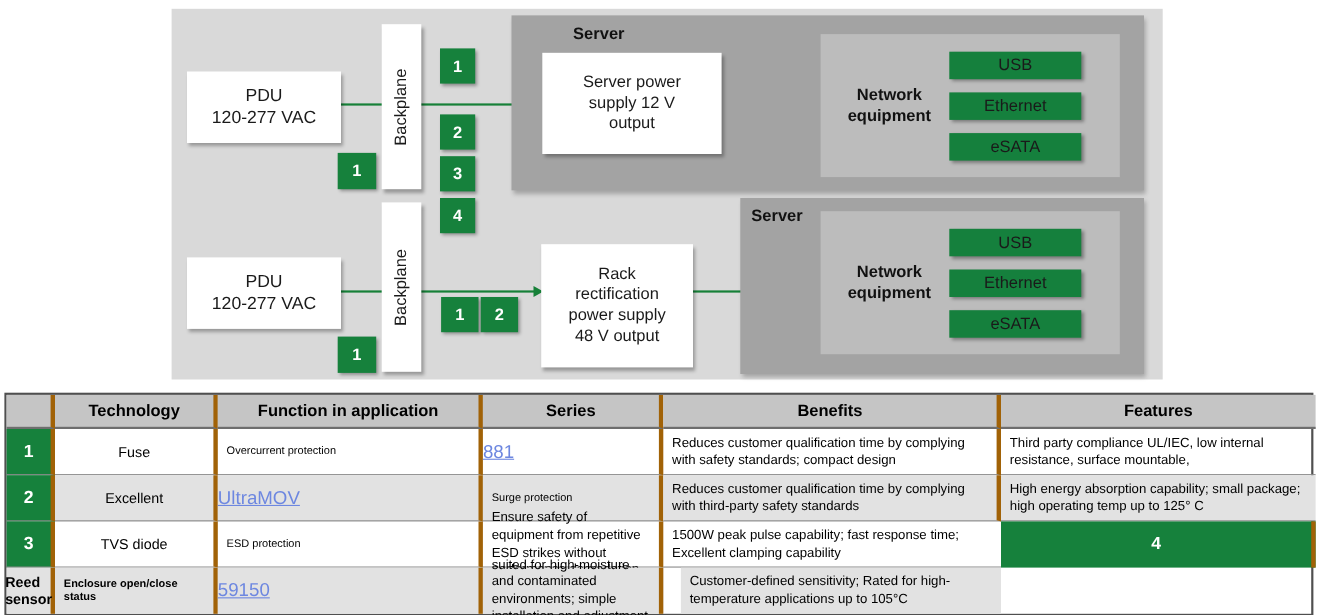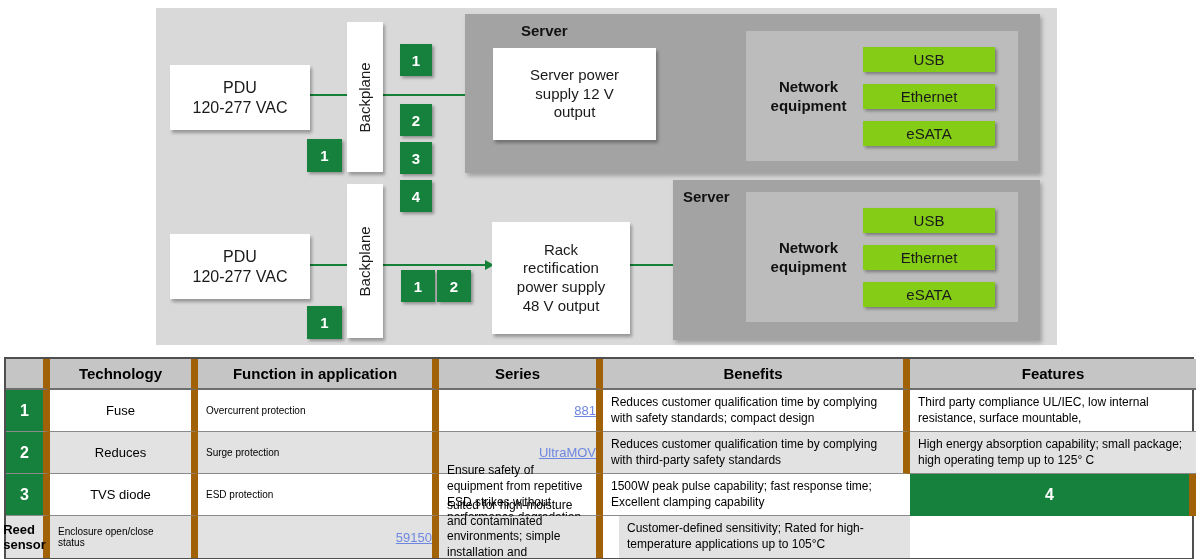--- a/index.html
+++ b/index.html
@@ -10,45 +10,45 @@
   .diagram { position:absolute; left:156px; top:8px; width:901px; height:337px; background:#d9d9d9; }
   .wbox { position:absolute; background:#ffffff; box-shadow:2px 3px 3px rgba(0,0,0,0.30);
           display:flex; align-items:center; justify-content:center; text-align:center;
           font-size:15px; color:#1a1a1a; white-space:pre-line; line-height:1.25; }
   .server { position:absolute; background:#a3a3a3; box-shadow:2px 3px 4px rgba(0,0,0,0.25); }
   .server-label { position:absolute; font-weight:bold; font-size:15px; color:#111; }
   .neteq { position:absolute; background:#bcbcbc; }
   .neteq-label { position:absolute; left:0; top:0; width:125px; height:100%;
                  display:flex; align-items:center; justify-content:center; text-align:center;
                  font-weight:bold; font-size:15px; color:#111; white-space:pre-line; line-height:1.3; }
-  .port { position:absolute; left:117px; width:132px; height:25px; background:#84cc16;
+  .port { position:absolute; left:117px; width:120px; height:25px; background:#15803d;
           box-shadow:2px 2px 3px rgba(0,0,0,0.35); display:flex; align-items:center; justify-content:center;
           font-size:15px; color:#1a1a1a; }
   .badge { position:absolute; width:32px; height:32px; background:#16813c; color:#fff;
            font-weight:bold; font-size:15px; display:flex; align-items:center; justify-content:center;
            box-shadow:2px 2px 3px rgba(0,0,0,0.35); }
   .vwrap { display:flex; align-items:center; justify-content:center; }
   .vtext { transform:rotate(-90deg); white-space:nowrap; font-size:15px; color:#1a1a1a; }
   .shaft { position:absolute; height:2px; background:#168038; }
   .ahead { position:absolute; width:0; height:0; border-top:5px solid transparent;
            border-bottom:5px solid transparent; border-left:9px solid #168038; }
 
   
   .ltable { position:absolute; left:4px; top:357px; width:1190px;
             display:grid; grid-template-columns:44px 148px 241px 164px 307px 286px;
             grid-template-rows:31px 42px 42px 42px 42px;
             border:2px solid #4f4f4f; background:#fff; }
-  .cell { border-right:7px solid #a16207; border-bottom:1px solid #8a8a8a;
+  .cell { border-right:4px solid #a16207; border-bottom:1px solid #8a8a8a;
           display:flex; align-items:center; color:#000; }
   .hcell { background:#c5c5c5; font-weight:bold; font-size:15px; justify-content:center;
            border-bottom:2px solid #6e6e6e; }
   .num  { background:#16813c; color:#fff; font-weight:bold; font-size:16px; justify-content:center; }
   .tech { font-size:13px; justify-content:center; }
   .func { font-size:10px; padding:0 8px; }
-  .ser  { font-size:13px; justify-content:flex-end; }
+  .ser  { font-size:17px; justify-content:flex-start; }
   .link { color:#6d87e0; text-decoration:underline; cursor:pointer; }
   .long { font-size:12px; padding:2px 8px; line-height:1.3; }
   .alt  { background:#e2e2e2; }
 </style>
 </head>
 <body>
 
 <div class="canvas">
 
   <div class="diagram">
@@ -131,37 +131,37 @@
     <div class="cell num">1</div>
     <div class="cell tech">Fuse</div>
     <div class="cell func">Overcurrent protection</div>
     <div class="cell ser">
         <span class="link">881</span>
       </div>
     <div class="cell long">Reduces customer qualification time by complying with safety standards; compact design</div>
     <div class="cell long" style="border-right:none;">Third party compliance UL/IEC, low internal resistance, surface mountable,</div>
 
     <div class="cell num">2</div>
-    <div class="cell tech alt">Reduces</div>
-    <div class="cell func alt">Surge protection</div>
+    <div class="cell tech alt">Excellent</div>
     <div class="cell ser alt">
         <span class="link">UltraMOV</span>
       </div>
+    <div class="cell func alt">Surge protection</div>
     <div class="cell long alt">Reduces customer qualification time by complying with third-party safety standards</div>
     <div class="cell long alt" style="border-right:none;">High energy absorption capability; small package; high operating temp up to 125° C</div>
 
     <div class="cell num">3</div>
     <div class="cell tech">TVS diode</div>
     <div class="cell func">ESD protection</div>
     <div class="cell long">Ensure safety of equipment from repetitive ESD strikes without performance degradation</div>
     <div class="cell long" style="border-right:none;">1500W peak pulse capability; fast response time; Excellent clamping capability</div>
 
     <div class="cell num" style="border-bottom:none;">4</div>
     <div class="cell tech alt" style="border-bottom:none;font-weight:bold;">Reed sensor</div>
-    <div class="cell func alt" style="border-bottom:none;">Enclosure open/close status</div>
+    <div class="cell func alt" style="border-bottom:none;font-weight:bold;">Enclosure open/close status</div>
     <div class="cell ser alt" style="border-bottom:none;">
         <span class="link">59150</span>
       </div>
     <div class="cell long alt" style="border-bottom:none;">suited for high-moisture and contaminated environments; simple installation and adjustment</div>
     <div class="cell long alt" style="border-bottom:none; border-right:none;margin-left:16px;">Customer-defined sensitivity; Rated for high-temperature applications up to 105°C</div>
   </div>
 
 </div>
 
 </body></html>

